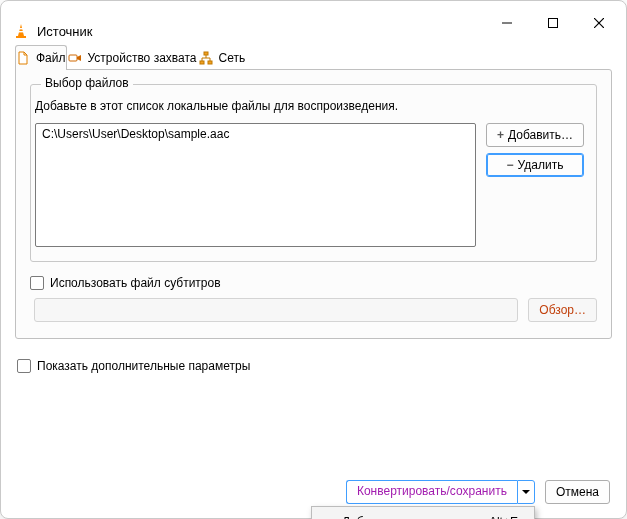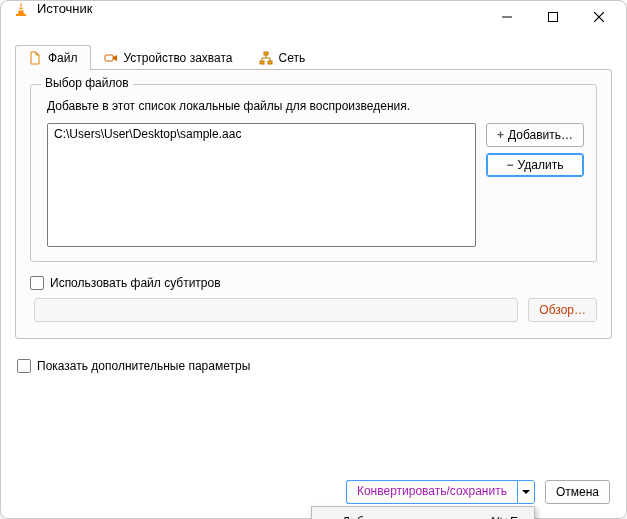--- a/index.html
+++ b/index.html
@@ -3,41 +3,41 @@
 <meta charset="utf-8">
 <style>
   * { box-sizing: border-box; font-family: "Segoe UI", Tahoma, sans-serif; font-size: 12px; }
   body { margin: 0; background: #fff; }
   .window {
     width: 627px; height: 519px; border: 1px solid #c9c9c9; border-radius: 8px;
     display: flex; flex-direction: column; background: #fff; overflow: visible;
     box-shadow: 0 4px 16px rgba(0,0,0,0.12);
   }
   .titlebar {
-    height: 38px; display: flex; align-items: flex-start; padding: 0 4px 0 12px;
+    height: 38px; display: flex; align-items: flex-end; padding: 0 4px 0 12px;
   }
   .title-icon { width: 16px; height: 16px; margin-right: 8px; }
   .title-text { flex: 1; font-size: 13px; color: #000; }
   .winbtns { display: flex; }
   .winbtn { width: 46px; height: 32px; display: flex; align-items: center; justify-content: center; color: #000; }
   .content { padding: 6px 14px 14px 14px; flex: 1; display: flex; flex-direction: column; }
   .tabs { display: flex; gap: 0; margin-bottom: -1px; }
   .tab {
-    display: flex; align-items: center; gap: 6px; padding: 5px 12px;
+    display: flex; align-items: center; gap: 6px; padding: 5px 0;
     border: 1px solid transparent; border-bottom: none; border-radius: 3px 3px 0 0;
     color: #000;
   }
   .tab.active { border-color: #c0c0c0; background: #fcfcfc; position: relative; z-index: 2; }
   .tab.active::after { content:""; position:absolute; left:0; right:0; bottom:-1px; height:2px; background:#fcfcfc; }
   .tab-panel {
     border: 1px solid #c0c0c0; border-radius: 0 3px 3px 3px; padding: 14px 14px 16px 14px;
     position: relative; z-index: 1; flex: 0 0 auto; background:#fcfcfc;
   }
   .group {
-    border: 1px solid #c8c8c8; border-radius: 3px; padding: 12px 12px 14px 16px; position: relative;
+    border: 1px solid #c8c8c8; border-radius: 3px; padding: 12px 12px 14px 4px; position: relative;
     margin-bottom: 14px;
   }
   .group-title {
     position: absolute; top: -9px; left: 10px; background: #fcfcfc; padding: 0 4px; color: #000;
   }
   .hint { margin: 2px 0 10px 0; color: #000; }
   .file-row { display: flex; gap: 10px; align-items: flex-start; }
   .listbox {
     flex: 1; height: 124px; border: 1px solid #7a7a7a; border-radius: 2px; background: #fff;
     padding: 2px 4px; overflow: auto;

